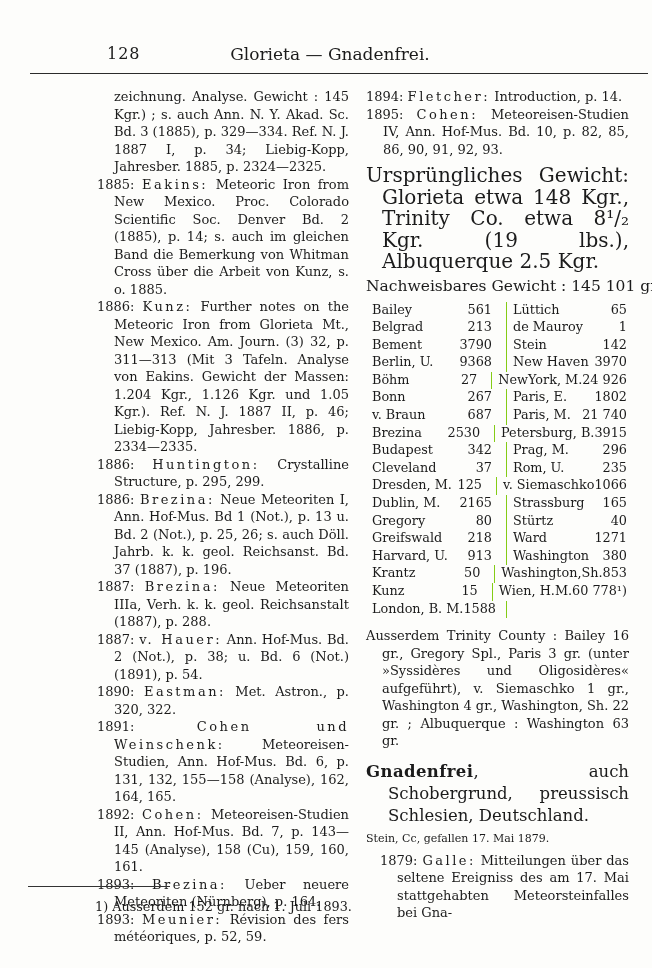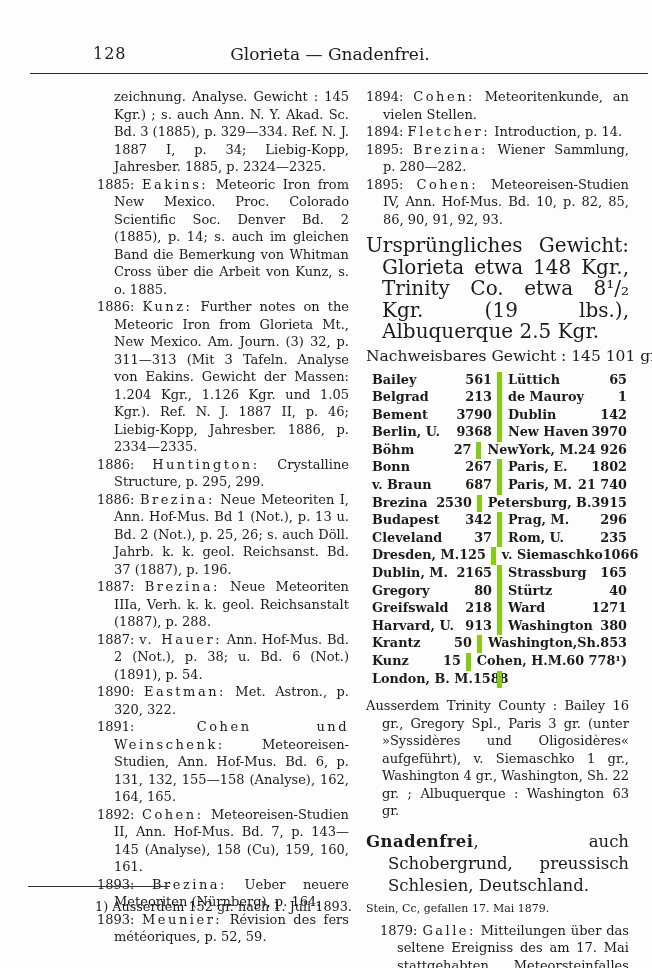--- a/index.html
+++ b/index.html
@@ -1,39 +1,39 @@
 <!DOCTYPE html>
 <html><head>
 <meta charset="utf-8">
 <style>
   html,body{margin:0;padding:0;}
   body{
     width:652px;height:968px;position:relative;overflow:hidden;
     background:#fdfdfb;color:#1b1b1b;
     font-family:"DejaVu Serif", serif;
   }
-  .pagenum{position:absolute;left:93px;top:44px;font-size:16px;letter-spacing:1px;}
+  .pagenum{position:absolute;left:107px;top:44px;font-size:16px;letter-spacing:1px;}
   .page-title{position:absolute;left:115px;top:44px;width:430px;text-align:center;font-size:17px;}
   .header-rule{position:absolute;left:30px;width:618px;top:73px;border-top:1.4px solid #2b2b2b;}
 
   .col-left{position:absolute;left:97px;top:88px;width:252px;}
   .col-right{position:absolute;left:366px;top:88px;width:263px;}
 
   p.bib{margin:0;font-size:13px;line-height:17.5px;text-align:justify;padding-left:17px;text-indent:-17px;}
   p.cont{text-indent:0;}
   .sperr{letter-spacing:2.5px;}
 
   .wt{margin:7px 0 0 0;font-size:20px;line-height:21.5px;text-align:justify;padding-left:16px;text-indent:-16px;}
   .wt2{margin:3px 0 0 0;font-size:15.5px;line-height:21px;white-space:nowrap;}
 
-  .wtable{margin-top:5px;font-weight:bold;}
+  .wtable{margin-top:5px;}
   .trow{display:flex;height:17.6px;font-size:12.8px;align-items:baseline;}
   .thalf{display:flex;justify-content:space-between;align-items:baseline;box-sizing:border-box;}
   .thalf.l{width:131px;padding:0 5px 0 6px;}
-  .thalf.r{flex:1;border-left:5px solid #84cc16;padding:0 2px 0 6px;align-self:stretch;}
+  .thalf.r{flex:1;border-left:1px solid #84cc16;padding:0 2px 0 6px;align-self:stretch;margin-left:9px;}
   .tname,.tval{white-space:nowrap;}
 
   .addendum{margin:9px 0 0 0;font-size:13px;line-height:17.5px;text-align:justify;padding-left:16px;text-indent:-16px;}
 
   .gn-head{margin:11px 0 0 0;font-size:16.5px;line-height:22px;text-align:justify;padding-left:22px;text-indent:-22px;}
   .gn-name{font-weight:bold;letter-spacing:0.4px;}
   .gn-fall{margin:1px 0 0 0;font-size:11px;line-height:22px;}
   .gn-entry{margin:2px 0 0 0;font-size:13px;line-height:17.5px;text-align:justify;padding-left:31px;text-indent:-17px;}
 
   .fn-rule{position:absolute;left:28px;top:886px;width:142px;border-top:1.2px solid #333;}
@@ -70,25 +70,23 @@
 
       <p class="bib"><span class="year">1893:</span> <span class="sperr">Brezina:</span> <span>Ueber neuere Meteoriten (Nürnberg), p. 164.</span></p>
 
       <p class="bib"><span class="year">1893:</span> <span class="sperr">Meunier:</span> <span>Révision des fers météoriques, p. 52, 59.</span></p>
     </div>
 </div>
 
 <div class="col-right">
   <div>
 
-      <p class="bib"><span class="year">1894:</span> <span class="sperr">Cohen:</span> <span>Meteoritenkunde, an vielen Stellen.</span></p>
 
       <p class="bib"><span class="year">1894:</span> <span class="sperr">Fletcher:</span> <span>Introduction, p. 14.</span></p>
 
-      <p class="bib"><span class="year">1895:</span> <span class="sperr">Brezina:</span> <span>Wiener Sammlung, p. 280—282.</span></p>
 
       <p class="bib"><span class="year">1895:</span> <span class="sperr">Cohen:</span> <span>Meteoreisen-Studien IV, Ann. Hof-Mus. Bd. 10, p. 82, 85, 86, 90, 91, 92, 93.</span></p>
     </div>
 
   <p class="wt">Ursprüngliches Gewicht: Glorieta etwa 148 Kgr., Trinity Co. etwa 8¹/₂ Kgr. (19 lbs.), Albuquerque 2.5 Kgr.</p>
   <p class="wt2">Nachweisbares Gewicht : 145 101 gr.</p>
 
   <div class="wtable">
 
       <div class="trow">
@@ -112,21 +110,21 @@
           <span class="tval">1</span>
         </span>
       </div>
 
       <div class="trow">
         <span class="thalf l">
           <span class="tname">Bement</span>
           <span class="tval">3790</span>
         </span>
         <span class="thalf r">
-          <span class="tname">Dublin</span>
+          <span class="tname">Stein</span>
           <span class="tval">142</span>
         </span>
       </div>
 
       <div class="trow">
         <span class="thalf l">
           <span class="tname">Berlin, U.</span>
           <span class="tval">9368</span>
         </span>
         <span class="thalf r">
@@ -266,21 +264,21 @@
           <span class="tval">853</span>
         </span>
       </div>
 
       <div class="trow">
         <span class="thalf l">
           <span class="tname">Kunz</span>
           <span class="tval">15</span>
         </span>
         <span class="thalf r">
-          <span class="tname">Cohen, H.M.</span>
+          <span class="tname">Wien, H.M.</span>
           <span class="tval">60 778¹)</span>
         </span>
       </div>
 
       <div class="trow">
         <span class="thalf l">
           <span class="tname">London, B. M.</span>
           <span class="tval">1588</span>
         </span>
         <span class="thalf r">

